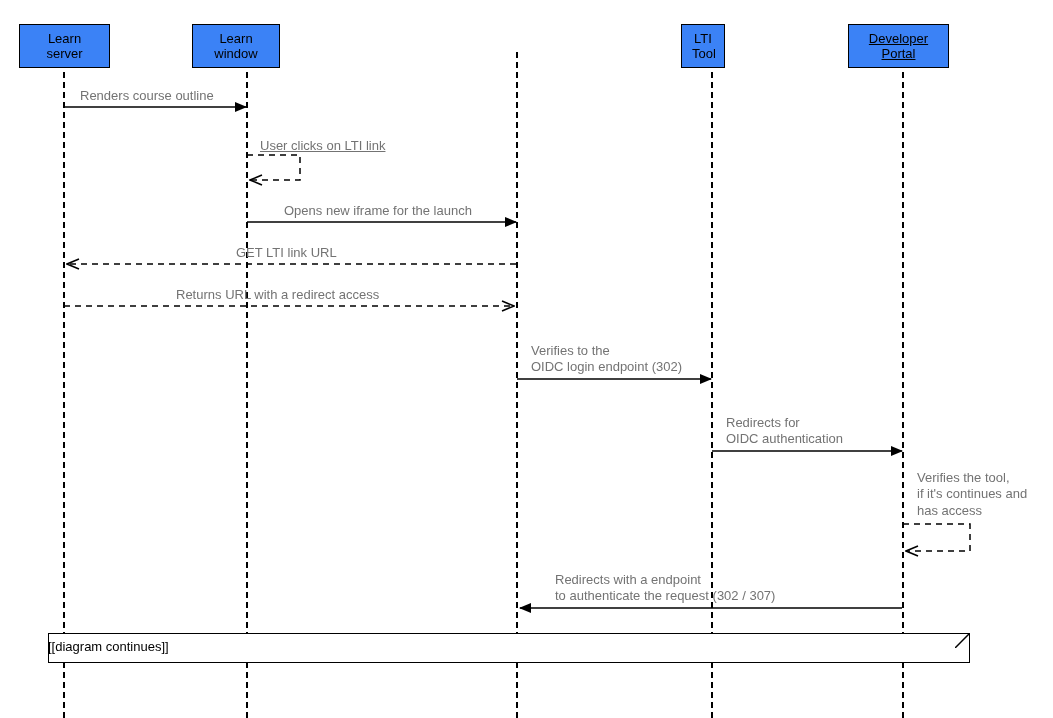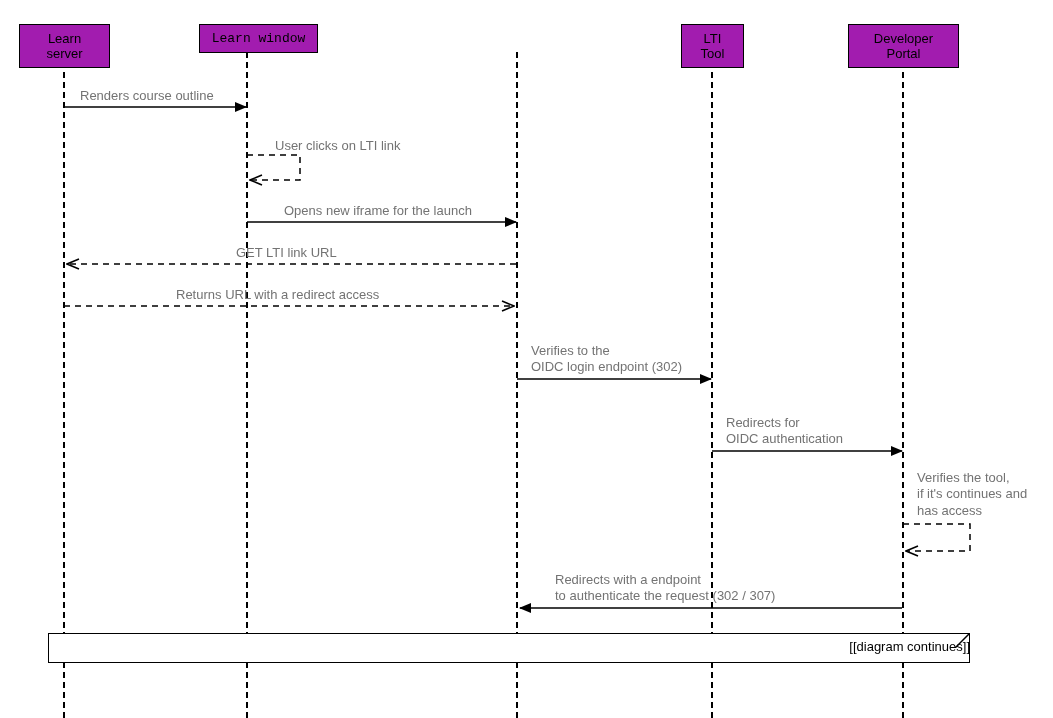--- a/index.html
+++ b/index.html
@@ -10,21 +10,21 @@
   }
   .stage {
     position: relative;
     width: 1053px;
     height: 718px;
   }
   .participant {
     position: absolute;
     top: 24px;
     border: 1.5px solid #000;
-    background: #a21caf;
+    background: #3b82f6;
     padding: 6px 10px;
     font-size: 13px;
     text-align: center;
     box-sizing: border-box;
   }
   .lifeline {
     position: absolute;
     top: 52px;
     width: 0;
     height: 666px;
@@ -49,21 +49,21 @@
   .frag-box {
     position: absolute;
     border: 1.5px solid #000;
     background: #fff;
     box-sizing: border-box;
   }
   .frag-label {
     position: absolute;
     font-size: 13px;
     color: #000;
-    text-align: right;
+    text-align: left;
   }
   .frag-corner {
     position: absolute;
     right: 0;
     top: 0;
     width: 14px;
     height: 14px;
   }
 </style>
 </head>
@@ -71,23 +71,23 @@
 
 <div class="stage">
 
   <div class="lifeline" style="left:63px;"></div>
   <div class="lifeline" style="left:246px;"></div>
   <div class="lifeline" style="left:516px;"></div>
   <div class="lifeline" style="left:711px;"></div>
   <div class="lifeline" style="left:902px;"></div>
 
   <div class="participant" style="left:19px; width:91px;"><span>Learn server</span></div>
-  <div class="participant" style="left:199px; width:119px;font-family:Liberation Mono, monospace;"><span>Learn window</span></div>
-  <div class="participant" style="left:681px; width:63px;"><span>LTI Tool</span></div>
-  <div class="participant" style="left:848px; width:111px;"><span>Developer Portal</span></div>
+  <div class="participant" style="left:192px; width:88px;"><span>Learn window</span></div>
+  <div class="participant" style="left:681px; width:44px;"><span>LTI Tool</span></div>
+  <div class="participant" style="left:848px; width:101px;text-decoration:underline;"><span>Developer Portal</span></div>
 
   <svg class="arrows">
     <defs>
       <marker id="arrow-solid" markerWidth="12" markerHeight="10" refX="11" refY="5" orient="auto" markerUnits="userSpaceOnUse">
         <path d="M0,0 L12,5 L0,10 Z" fill="#000"></path>
       </marker>
       <marker id="arrow-open" markerWidth="14" markerHeight="12" refX="13" refY="6" orient="auto" markerUnits="userSpaceOnUse">
         <path d="M1,1 L13,6 L1,11" fill="none" stroke="#000" stroke-width="1.5"></path>
       </marker>
     </defs>
@@ -105,21 +105,21 @@
     <line x1="517" y1="379" x2="711" y2="379" stroke="#000" stroke-width="1.5" marker-end="url(#arrow-solid)"></line>
 
     <line x1="712" y1="451" x2="902" y2="451" stroke="#000" stroke-width="1.5" marker-end="url(#arrow-solid)"></line>
 
     <path d="M903,524 L970,524 L970,551 L906,551" fill="none" stroke="#000" stroke-width="1.5" stroke-dasharray="6,5" marker-end="url(#arrow-open)"></path>
 
     <line x1="902" y1="608" x2="520" y2="608" stroke="#000" stroke-width="1.5" marker-end="url(#arrow-solid)"></line>
   </svg>
 
   <div class="msg-label" style="left:80px; top:88px;">Renders course outline</div>
-  <div class="msg-label" style="left:275px; top:138px;">User clicks on LTI link</div>
+  <div class="msg-label" style="left:260px; top:138px;text-decoration:underline;">User clicks on LTI link</div>
   <div class="msg-label" style="left:284px; top:203px;">Opens new iframe for the launch</div>
   <div class="msg-label" style="left:236px; top:245px;">GET LTI link URL</div>
   <div class="msg-label" style="left:176px; top:287px;">Returns URL with a redirect access</div>
   <div class="msg-label" style="left:531px; top:343px;">
     <span>Verifies to the</span><br>
     <span>OIDC login endpoint (302)</span>
   </div>
   <div class="msg-label" style="left:726px; top:415px;">
     <span>Redirects for</span><br>
     <span>OIDC authentication</span>

